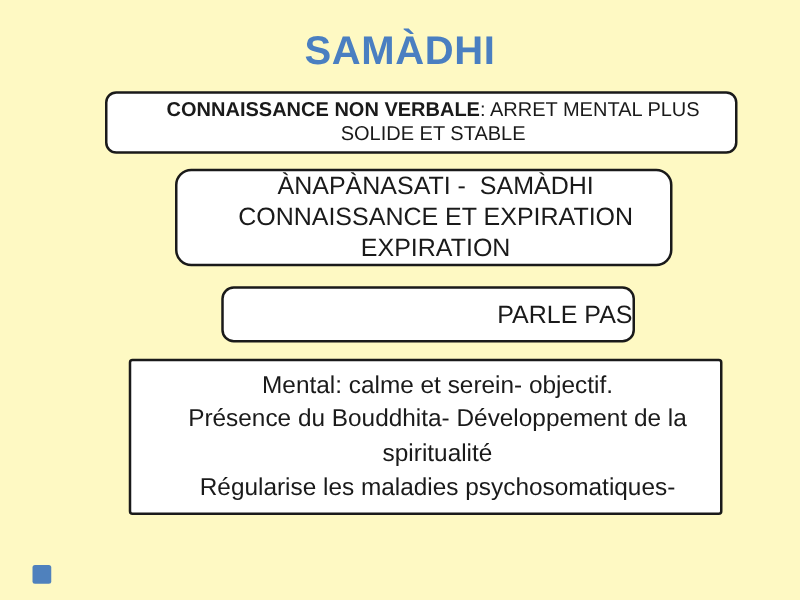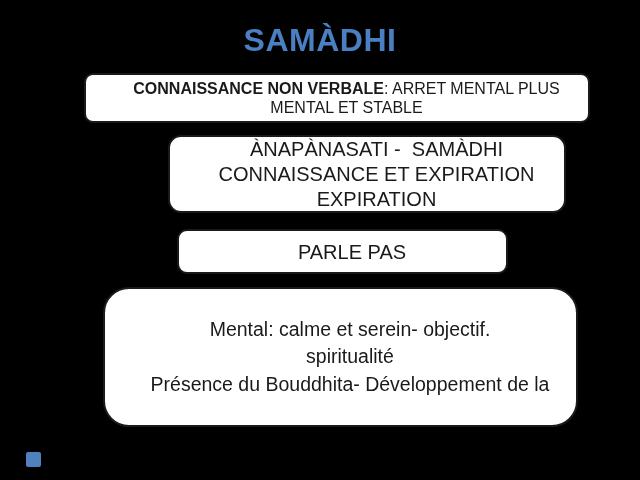--- a/index.html
+++ b/index.html
@@ -5,21 +5,21 @@
   html, body {
     margin: 0;
     padding: 0;
     background: #ffffff;
     font-family: "Liberation Sans", sans-serif;
   }
   .slide {
     position: relative;
     width: 640px;
     height: 480px;
-    background: #000000;
+    background: #fef9c3;
     overflow: hidden;
   }
   .title {
     position: absolute;
     top: 22px;
     left: 0;
     width: 100%;
     margin: 0;
     text-align: center;
     font-size: 32px;
@@ -51,67 +51,68 @@
     border-radius: 9px;
     font-size: 16px;
     line-height: 19px;
   }
   .box-anapanasati {
     left: 140px; top: 135px;
     width: 398px; height: 78px;
     border-radius: 13px;
     font-size: 20px;
     line-height: 25px;
-    margin-left: 28px;
   }
   .box-parle-pas {
     left: 177px; top: 229px;
     width: 331px; height: 45px;
     border-radius: 10px;
     font-size: 20px;
     line-height: 24px;
+    align-items: flex-end;
   }
   .box-mental {
     left: 103px; top: 287px;
-    width: 475px; height: 140px;
-    border-radius: 26px;
+    width: 475px; height: 125px;
+    border-radius: 3px;
     font-size: 19.5px;
     line-height: 27.5px;
   }
   .slide-marker {
     position: absolute;
     left: 26px; top: 452px;
     width: 15px; height: 15px;
     border-radius: 2px;
     background: #4f81bd;
   }
 </style>
 </head>
 <body>
 
 <div class="slide">
 
   <h1 class="title" style="color: rgb(74, 127, 193);">SAMÀDHI</h1>
 
   <div class="box box-connaissance">
     <div class="line"><span class="b">CONNAISSANCE NON VERBALE</span><span>: ARRET MENTAL PLUS</span></div>
-    <div class="line">MENTAL ET STABLE</div>
+    <div class="line">SOLIDE ET STABLE</div>
   </div>
 
   <div class="box box-anapanasati">
     <div class="line">ÀNAPÀNASATI -  SAMÀDHI</div>
     <div class="line">CONNAISSANCE ET EXPIRATION</div>
     <div class="line">EXPIRATION</div>
   </div>
 
   <div class="box box-parle-pas">
     <div class="line">PARLE PAS</div>
   </div>
 
   <div class="box box-mental">
     <div class="line">Mental: calme et serein- objectif.</div>
+    <div class="line">Présence du Bouddhita- Développement de la</div>
     <div class="line">spiritualité</div>
-    <div class="line">Présence du Bouddhita- Développement de la</div>
+    <div class="line">Régularise les maladies psychosomatiques-</div>
   </div>
 
   <div class="slide-marker" style="background: rgb(79, 129, 189);"></div>
 
 </div>
 
 </body></html>

